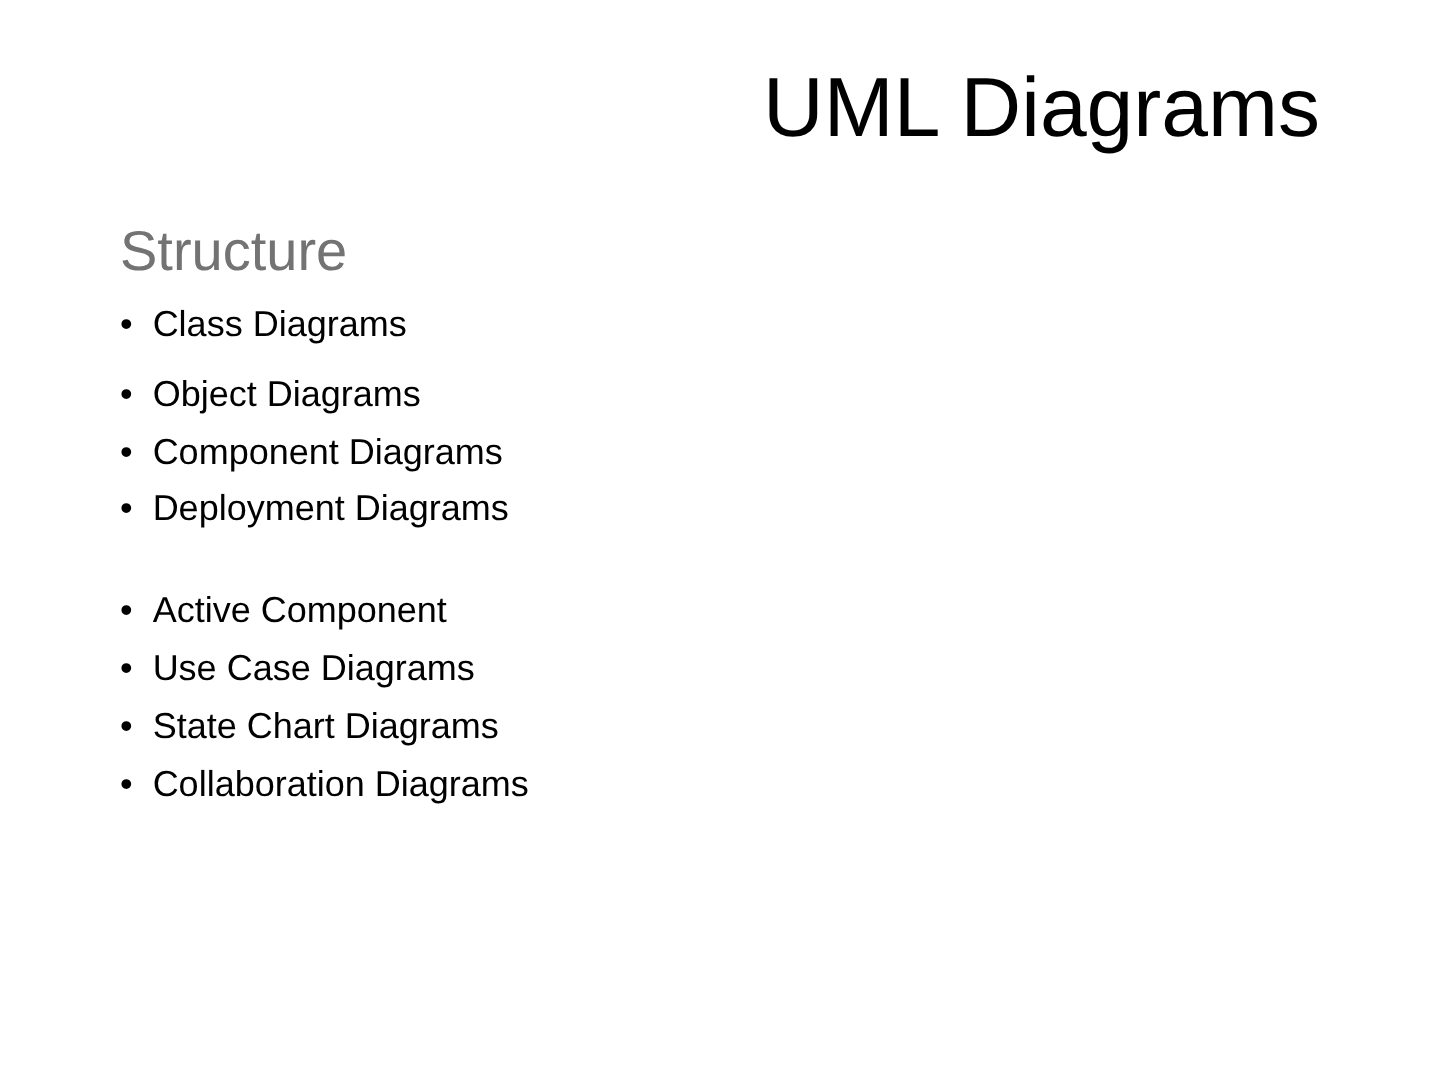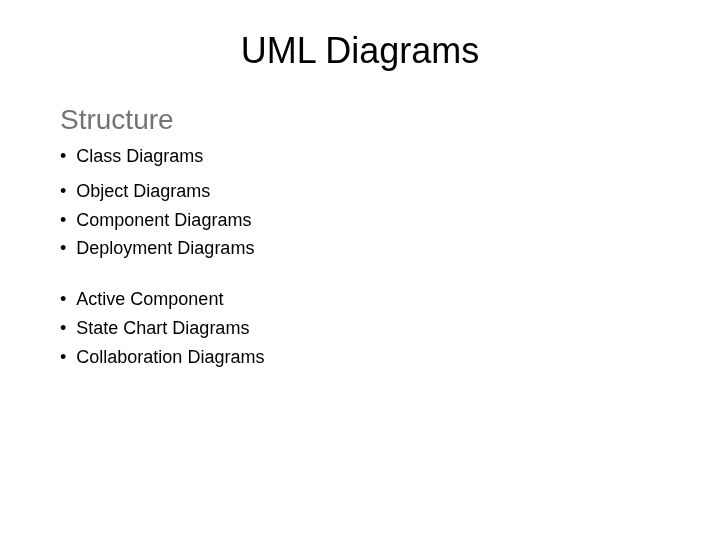--- a/index.html
+++ b/index.html
@@ -19,24 +19,24 @@
     .slide {
       width: 720px;
       height: 540px;
       background: #ffffff;
       padding: 30px 60px;
       display: flex;
       flex-direction: column;
     }
 
     .slide-title {
-      font-size: 36px;
+      font-size: 42px;
       font-weight: normal;
       color: #000000;
-      text-align: center;
+      text-align: right;
       margin-bottom: 28px;
       font-family: Arial, sans-serif;
     }
 
     .section-heading {
       font-size: 28px;
       font-weight: normal;
       color: #737373;
       margin-bottom: 6px;
       margin-top: 4px;
@@ -102,20 +102,23 @@
     </ul>
   </div>
 
   <div class="behaviour-section">
 
     <ul class="bullet-list">
       <li>
         <span>Active Component</span>
       </li>
       <li>
+        <span>Use Case Diagrams</span>
+      </li>
+      <li>
         <span>State Chart Diagrams</span>
       </li>
       <li>
         <span>Collaboration Diagrams</span>
       </li>
     </ul>
   </div>
 
 </div>
 

